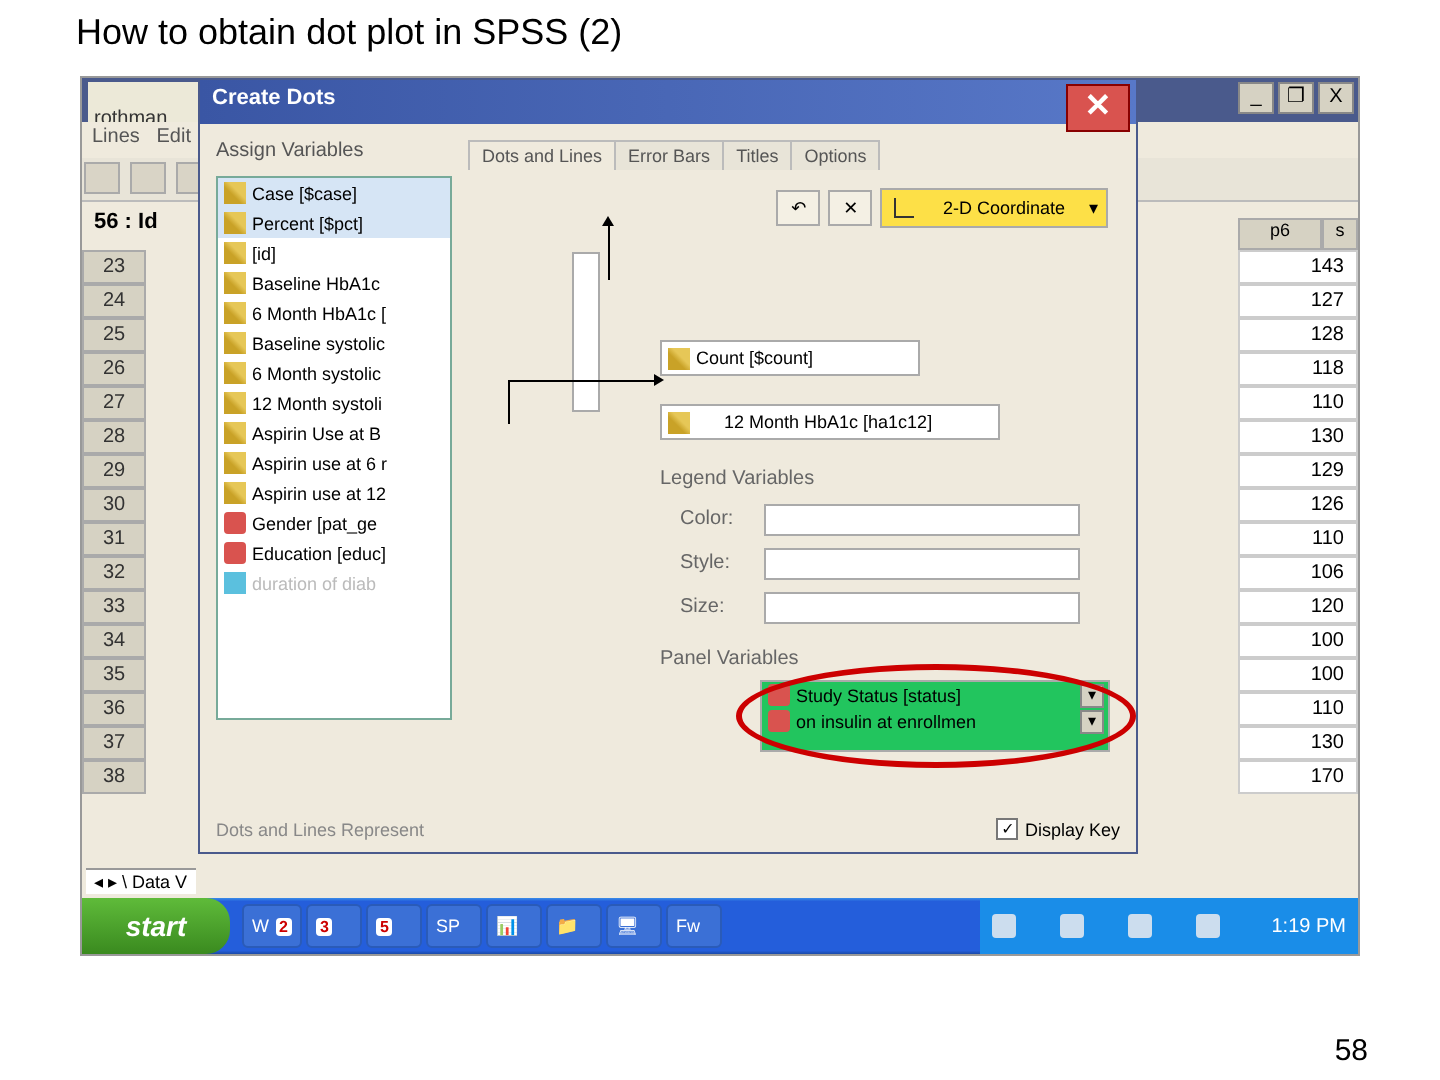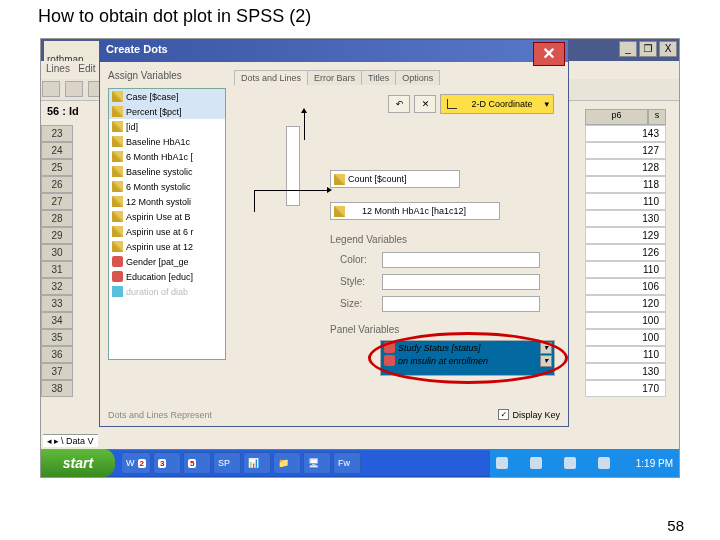--- a/index.html
+++ b/index.html
@@ -16,21 +16,21 @@
   .spss-winctrl { position: absolute; right: 2px; top: 2px; display: flex; gap: 2px; }
   .winbtn { width: 18px; height: 16px; background: #d6d2c3; border: 1px solid #888; font-size: 10px; text-align: center; line-height: 14px; }
   .spss-menu { position: absolute; top: 22px; left: 0; height: 18px; background: #efeadd; padding: 2px 5px; font-size: 10px; color: #555; }
   .spss-toolbar { position: absolute; top: 40px; left: 0; width: 100%; height: 22px; background: #e8e4d8; border-bottom: 1px solid #bbb; }
   .tbicon { display: inline-block; width: 18px; height: 16px; margin: 2px 1px; background: #d9d4c6; border: 1px solid #aaa; }
   .cell-indicator { position: absolute; top: 64px; left: 2px; height: 18px; font-size: 11px; font-weight: bold; color: #000; padding: 2px 4px; background: #efeadd; }
 
   .rownums { position: absolute; top: 86px; left: 0; width: 32px; }
   .rownum { height: 17px; background: #d6d2c3; border: 1px solid #aaa; text-align: center; font-size: 10px; line-height: 15px; color: #333; }
 
-  .data-col-right { position: absolute; top: 70px; right: 13px; width: 81px; }
+  .data-col-right { position: absolute; top: 70px; right: 0; width: 60px; }
   .colhead { height: 16px; background: #d6d2c3; border: 1px solid #aaa; text-align: center; font-size: 9px; }
   .datacell { height: 17px; background: #fff; border: 1px solid #ccc; text-align: right; padding-right: 6px; font-size: 10px; line-height: 15px; }
 
   .dataview-tab { position: absolute; bottom: 30px; left: 2px; font-size: 9px; background: #fff; border-top: 1px solid #999; padding: 1px 4px; }
 
   
   .dlg { position: absolute; top: 0; left: 58px; width: 470px; height: 388px; background: #efeadd; border: 1px solid #4a5a8c; }
   .dlg-title { height: 22px; background: linear-gradient(to right, #3a56a4, #5878c8); color: #fff; font-size: 11px; font-weight: bold; padding: 3px 6px; position: relative; }
   .dlg-close { position: absolute; right: 3px; top: 2px; width: 32px; height: 24px; background: #d9534f; color: #fff; font-size: 16px; font-weight: bold; text-align: center; line-height: 22px; border: 1px solid #800; }
   .dlg-body { padding: 8px; position: relative; height: calc(100% - 22px); }
@@ -70,21 +70,21 @@
   .lbl-color { top: 192px; left: 240px; }
   .lbl-style { top: 214px; left: 240px; }
   .lbl-size { top: 236px; left: 240px; }
   .lbl-panel { top: 262px; left: 230px; }
 
   .slot { position: absolute; left: 282px; width: 158px; height: 16px; background: #fff; border: 1px solid #aaa; }
   .slot-color { top: 190px; }
   .slot-style { top: 212px; }
   .slot-size { top: 234px; }
 
-  .panel-box { position: absolute; top: 278px; left: 280px; width: 175px; height: 36px; background: #0369a1; border: 1px solid #aaa; font-style: italic; }
+  .panel-box { position: absolute; top: 278px; left: 280px; width: 175px; height: 36px; background: #22c55e; border: 1px solid #aaa; }
   .panel-box .pitem { font-size: 9px; padding: 1px 3px; display: flex; align-items: center; gap: 3px; position: relative; }
   .pitem .dd { position: absolute; right: 2px; width: 12px; height: 12px; background: #d6d2c3; border: 1px solid #888; font-size: 8px; text-align: center; line-height: 10px; }
   .oval-highlight { position: absolute; top: 270px; left: 268px; width: 200px; height: 52px; border: 3px solid #c00; border-radius: 50%; pointer-events: none; }
 
   .dlg-bottom { position: absolute; bottom: 6px; left: 8px; right: 8px; display: flex; justify-content: space-between; align-items: center; gap: 28px; }
   .represent { font-size: 9px; color: #888; }
   .displaykey { font-size: 9px; display: flex; align-items: center; gap: 3px; }
   .chk { width: 11px; height: 11px; background: #fff; border: 1px solid #777; font-size: 8px; text-align: center; line-height: 9px; }
 
   

